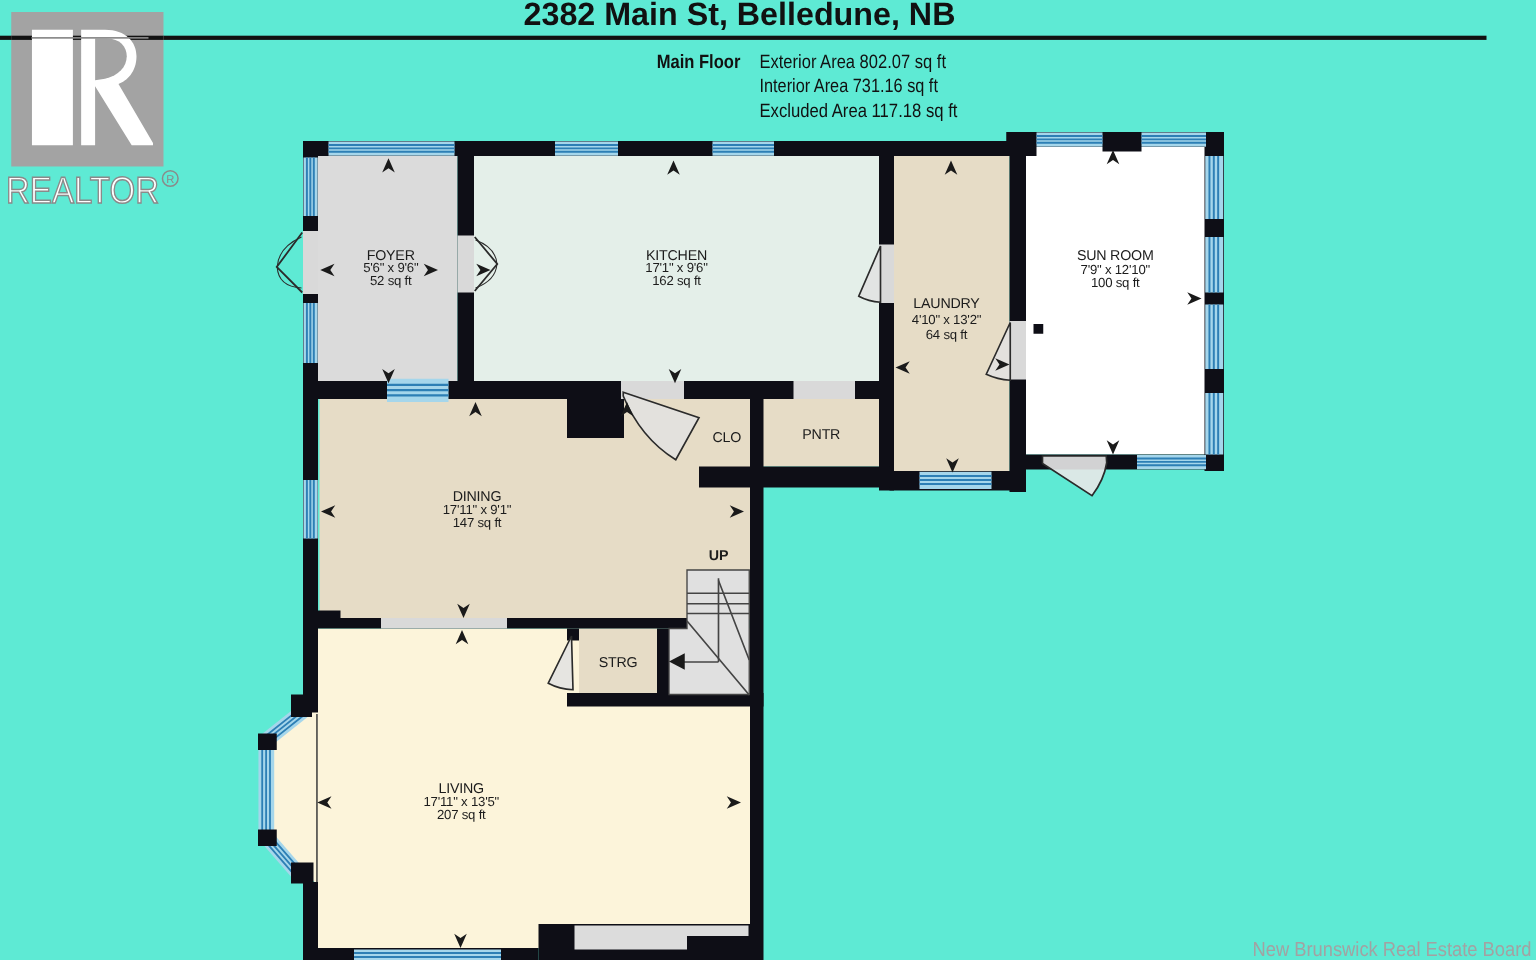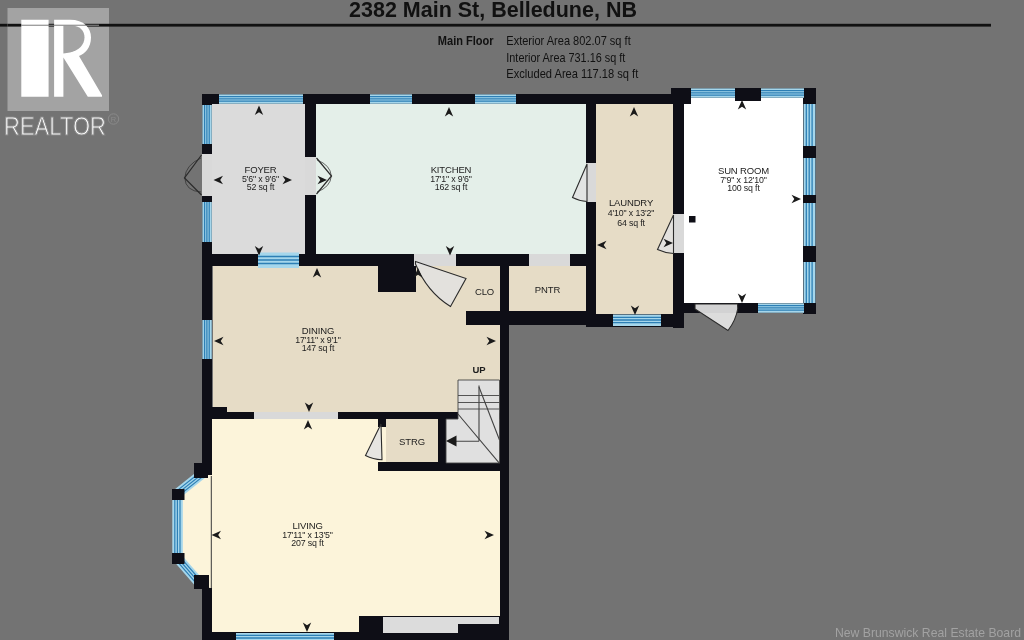--- a/index.html
+++ b/index.html
@@ -1,16 +1,16 @@
 <!DOCTYPE html>
 <html><head>
 <meta charset="utf-8">
 <style>
 html,body{margin:0;padding:0;background:#fff;}
-#page{width:1024px;height:640px;position:relative;overflow:hidden;background:#737373;
+#page{width:1024px;height:640px;position:relative;overflow:hidden;background:#5eead4;
 font-family:"Liberation Sans", sans-serif;}
 svg{display:block;}
 </style>
 </head>
 <body>
 <div id="page">
 <svg width="1024" height="640" viewBox="0 0 1024 640" xmlns="http://www.w3.org/2000/svg">
 
 <g>
         <text x="493" y="16.5" font-size="21.5" font-weight="bold" fill="#111" text-anchor="middle" font-family="Liberation Sans, sans-serif">2382 Main St, Belledune, NB</text>

